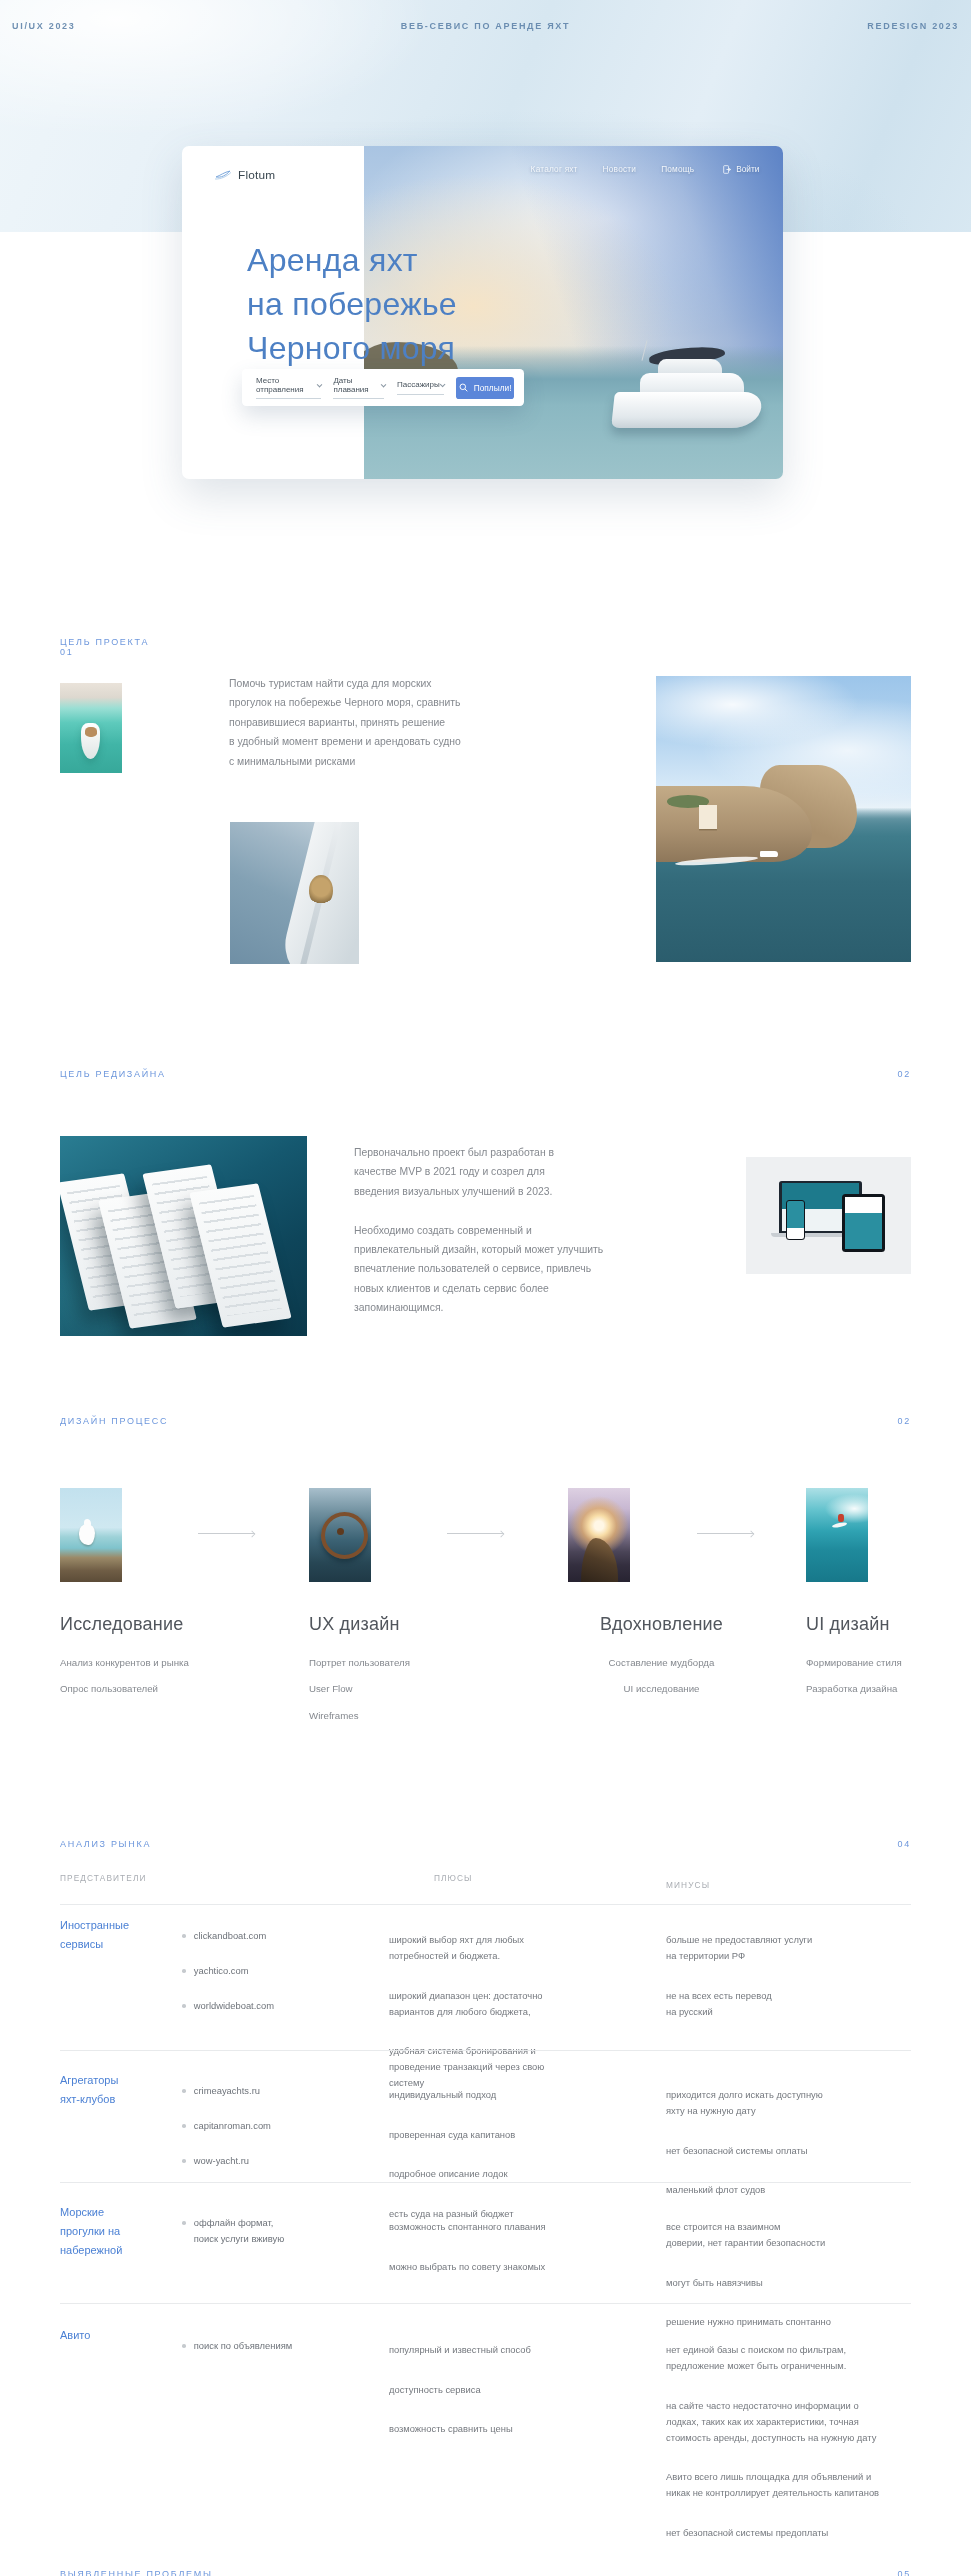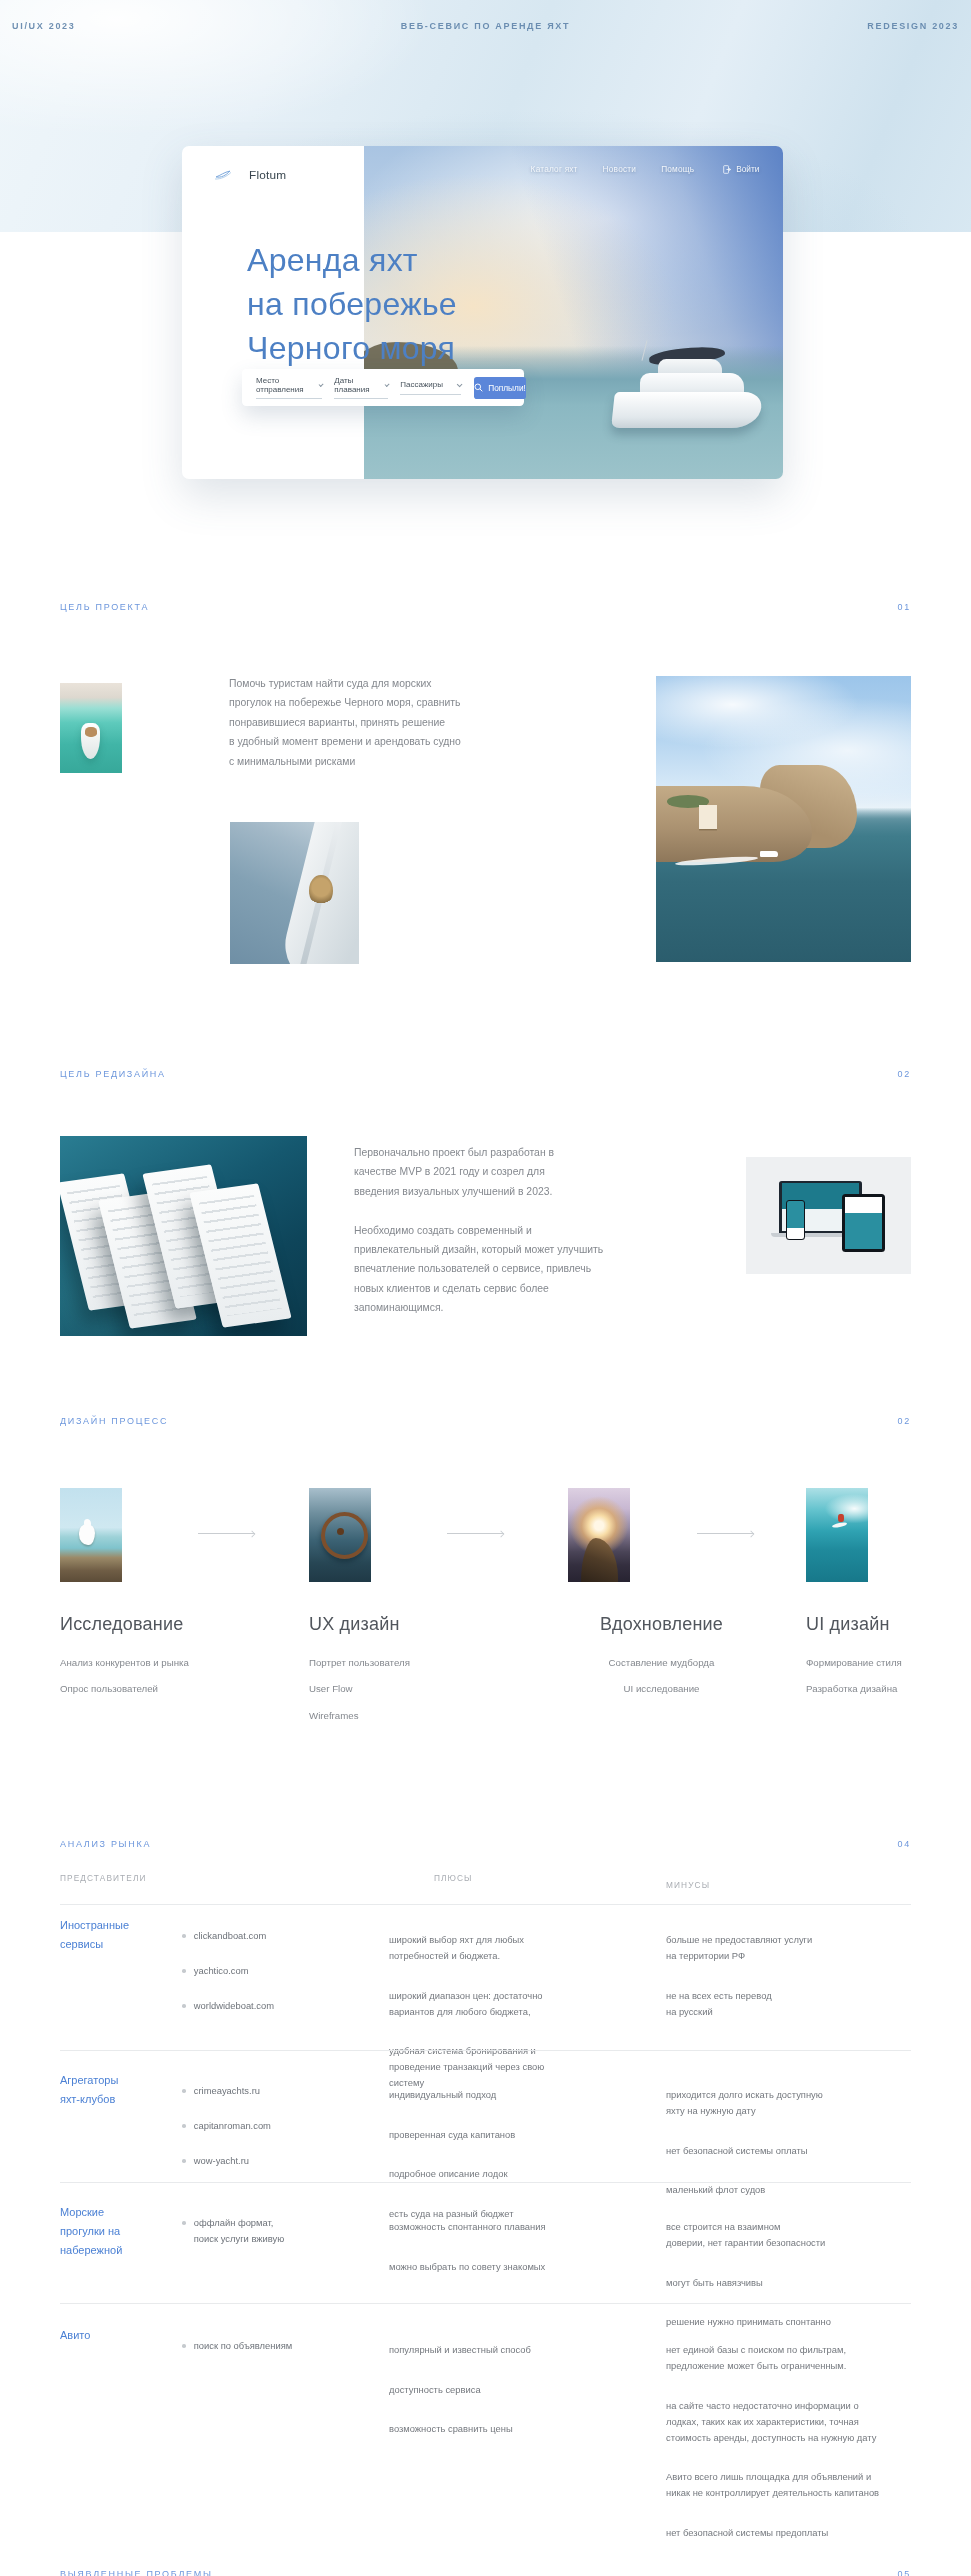--- a/index.html
+++ b/index.html
@@ -41,32 +41,32 @@
   .yacht-deck { position:absolute; left:40px; bottom:30.5px; width:104px; height:25px; background:linear-gradient(180deg,#fcfdfe,#dfe6ea); border-radius:9.7px 14px 5.6px 4.2px; }
   .yacht-bridge { position:absolute; left:58px; bottom:51px; width:64px; height:18px; background:linear-gradient(180deg,#f6f8f9,#d9e1e6); border-radius:8.3px 11px 2.8px 2.8px; }
   .yacht-canopy { position:absolute; left:49px; bottom:65px; width:76px; height:15.3px; background:#323a46; border-radius:50% 60% 40% 40%; transform:rotate(-6deg); }
   .yacht-mast { position:absolute; left:44px; bottom:67px; width:1.4px; height:21px; background:#cfd6da; transform:rotate(14deg); }
 
   .hero-nav { position:absolute; top:18px; left:0; right:0; display:flex; align-items:center; padding:0 23.6px; }
   .hero-nav .links { display:flex; gap:25px; margin-left:143px; }
   .hero-nav a { color:#f2f6fb; font-size:8.3px; text-decoration:none; letter-spacing:0.2px; text-shadow:0 0.7px 2.8px rgba(40,70,110,.35); }
   .hero-login { margin-left:auto; display:flex; align-items:center; gap:4.9px; color:#f2f6fb; font-size:8.3px; text-shadow:0 0.7px 2.8px rgba(40,70,110,.35); cursor:pointer; }
 
-  .hero-logo { position:absolute; left:32px; top:22px; display:flex; align-items:center; gap:17px; }
+  .hero-logo { position:absolute; left:32px; top:22px; display:flex; align-items:center; gap:6px; }
   .hero-logo .name { font-size:11.8px; color:#39464f; letter-spacing:0.2px; }
 
   .hero-headline { position:absolute; left:65px; top:92px; font-size:32px; line-height:44px; color:#4d80c4; font-weight:400; letter-spacing:0.3px; }
 
   .hero-search {
     position:absolute; left:60px; top:223px; width:282px; height:37px;
     background:#ffffff; border-radius:4.2px; box-shadow:0 9.7px 21px rgba(60,90,120,.18);
     display:flex; align-items:center; padding:0 9.7px 0 14px; gap:12.5px;
   }
   .search-field { display:flex; flex-direction:column; cursor:pointer; }
-  .search-field .fl { display:flex; align-items:center; gap:14px; font-size:8px; color:#47525c; }
+  .search-field .fl { display:flex; align-items:center; gap:0; font-size:8px; color:#47525c; }
   .chev { width:4.2px; height:4.2px; border-right:1px solid #8a97a3; border-bottom:1px solid #8a97a3; transform:rotate(45deg) translateY(-0.7px); }
   .search-field .ul { margin-top:4.2px; border-bottom:0.7px solid #ccd5dc; }
   .search-btn {
     margin-left:auto; width:69px; height:22px; border:none; border-radius:2.8px;
     background:#5b86d9; color:#ffffff; font-size:8.3px; display:flex; align-items:center; justify-content:center; gap:5.6px; cursor:pointer;
     font-family:inherit;
   }
 
   
   .sec-row { position:absolute; left:60px; width:851px; display:flex; justify-content:space-between; }
@@ -246,21 +246,21 @@
       <button class="search-btn">
         <svg width="9" height="9" viewBox="0 0 13 13" fill="none">
           <circle cx="5.5" cy="5.5" r="4" stroke="#ffffff" stroke-width="1.4"></circle>
           <path d="M8.7 8.7 L12 12" stroke="#ffffff" stroke-width="1.4"></path>
         </svg>
         <span>Поплыли!</span>
       </button>
     </div>
   </div>
 
-  <div class="sec-row" style="top:602px;">
+  <div class="sec-row" style="top:637px;flex-direction:column;">
     <span class="sec-label">ЦЕЛЬ ПРОЕКТА</span>
     <span class="sec-num">01</span>
   </div>
 
   <div class="img-goal-small">
       <div class="boat"></div>
     </div>
 
   <div class="goal-text para">Помочь туристам найти суда для морских
 прогулок на побережье Черного моря, сравнить

